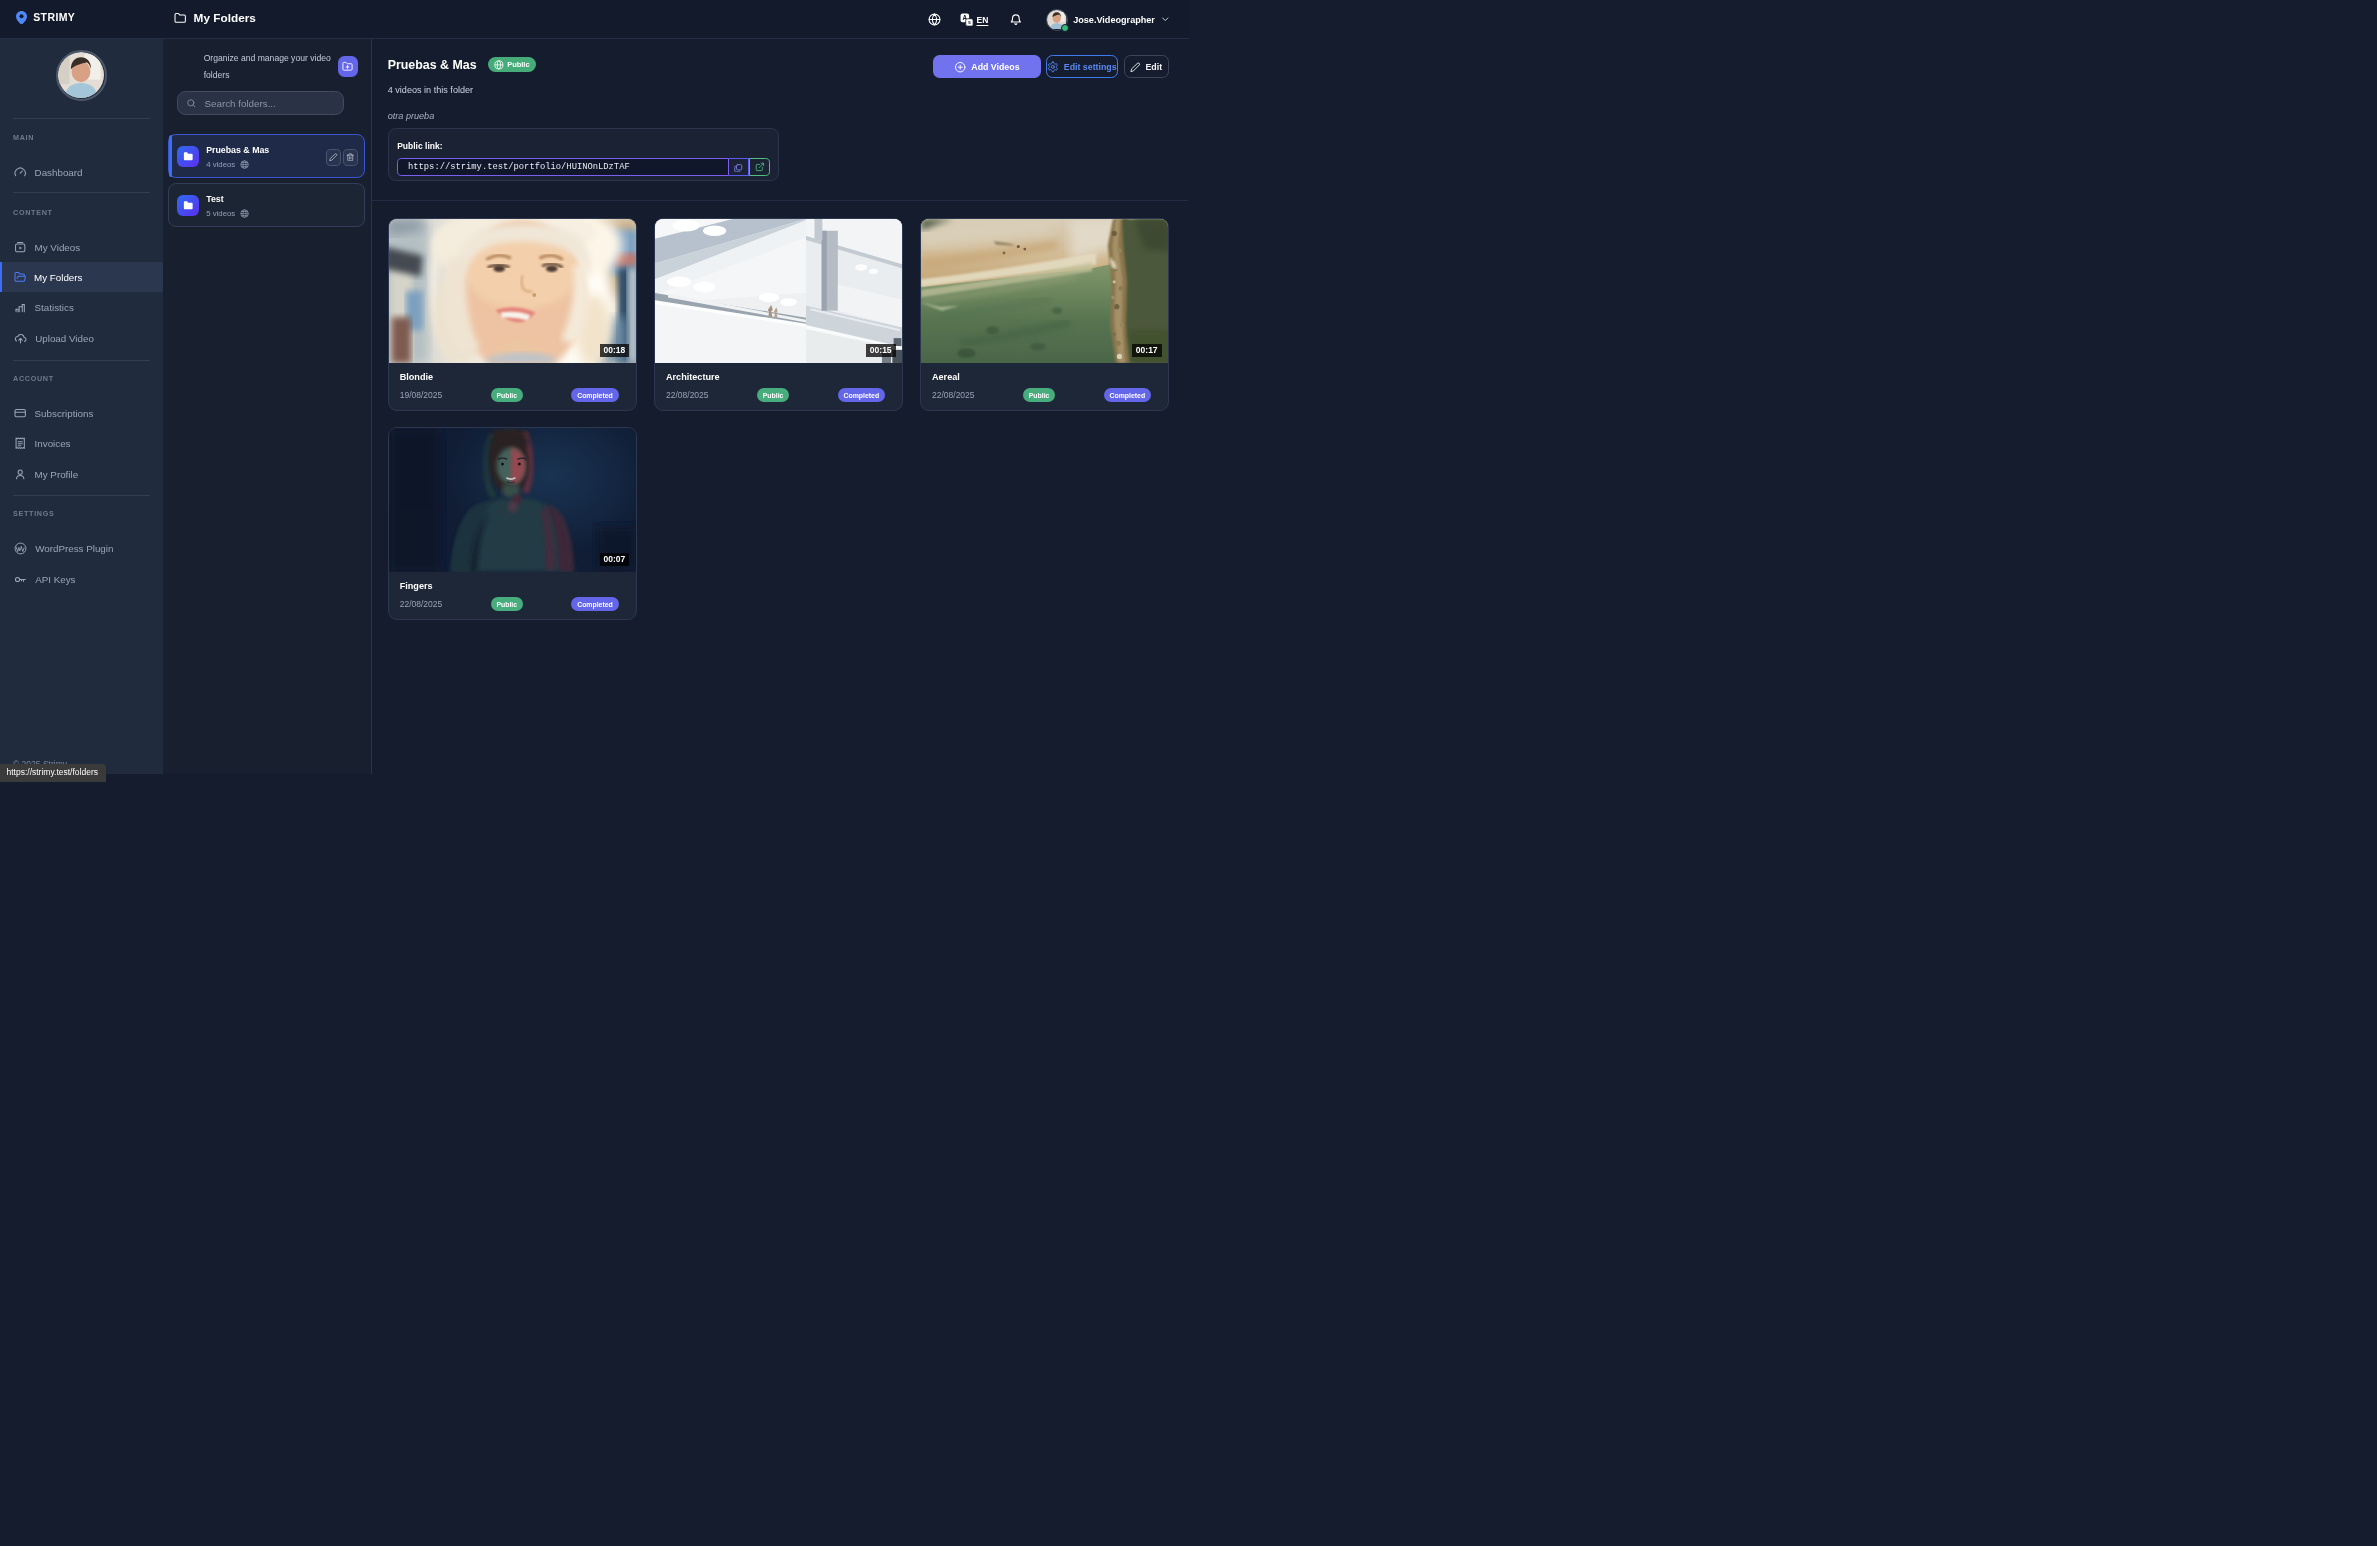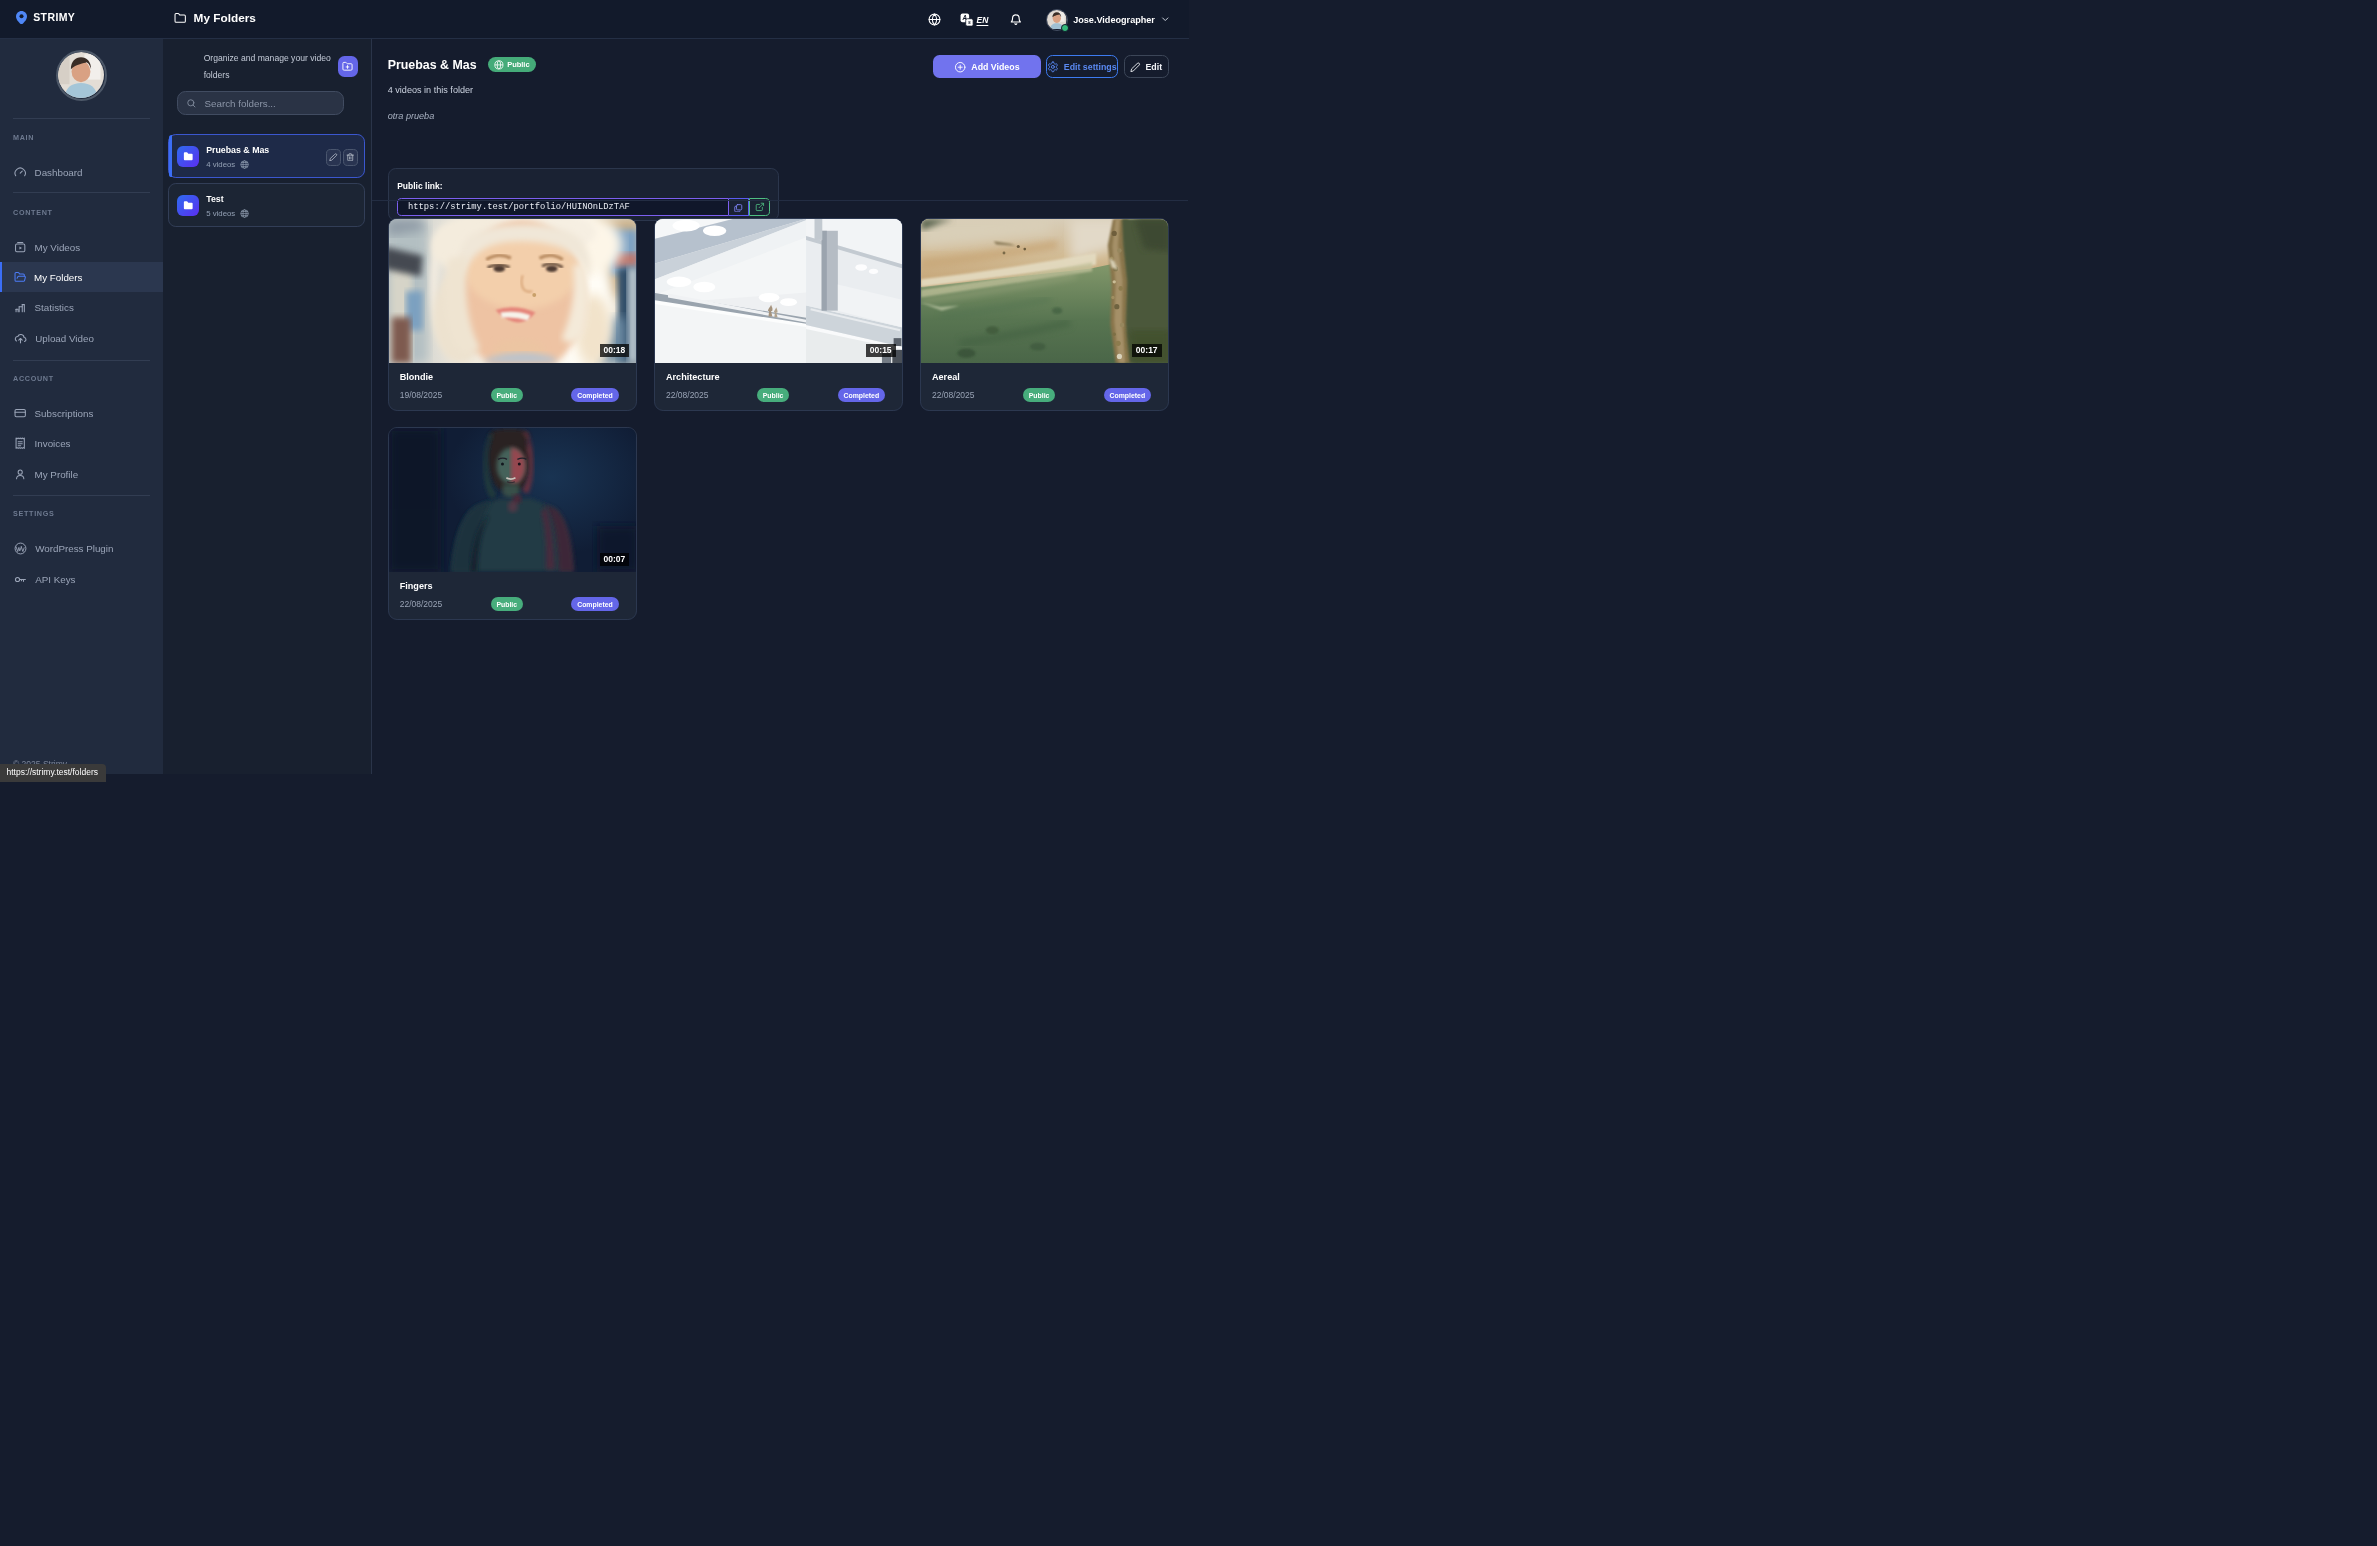--- a/index.html
+++ b/index.html
@@ -5,21 +5,21 @@
 *{margin:0;padding:0;box-sizing:border-box;}
 html,body{width:1189px;height:773px;overflow:hidden;background:#151c2d;font-family:"Liberation Sans",sans-serif;}
 svg{display:block;}
 
 .top{position:absolute;left:0;top:0;width:1189px;height:39px;background:#121a2b;border-bottom:0.7px solid #242f45;z-index:10;}
 .logo{position:absolute;left:15.7px;top:10.5px;display:flex;align-items:center;gap:6.5px;}
 .logo b{color:#fff;font-size:10.5px;font-weight:bold;letter-spacing:0.4px;}
 .pagetitle{position:absolute;left:174px;top:11px;display:flex;align-items:center;gap:7.2px;color:#fff;}
 .pagetitle b{font-size:11.8px;font-weight:bold;}
 .topright{position:absolute;right:19px;top:0;height:39px;display:flex;align-items:center;}
-.enwrap{display:flex;align-items:center;gap:3px;color:#fff;font-weight:bold;font-size:8.5px;margin:0 21px 0 19px;font-style:italic;}
+.enwrap{display:flex;align-items:center;gap:3px;color:#fff;font-weight:bold;font-size:8.5px;margin:0 21px 0 19px;}
 .enwrap u{text-underline-offset:2px;}
 .userwrap{display:flex;align-items:center;margin-left:23px;}
 .uname{color:#fff;font-weight:bold;font-size:9.1px;margin:0 4.6px 0 5.2px;}
 .avatar-sm{width:22px;height:22px;border-radius:50%;position:relative;border:1.3px solid #434d61;flex:none;}
 .avatar-sm .dot{position:absolute;right:-2px;bottom:-2px;width:7.8px;height:7.8px;border-radius:50%;background:#34b87a;border:1.3px solid #121a2b;}
 
 .side{position:absolute;left:0;top:39px;width:190px;height:735px;background:#212b3e;border-right:0.7px solid #2a3449;}
 .bigavatar{position:absolute;left:56px;top:11px;width:51px;height:51px;border-radius:50%;border:2.6px solid #4d5868;overflow:hidden;}
 .sdiv{position:absolute;left:13px;width:137px;border-top:0.7px solid #323d52;}
 .slabel{position:absolute;left:13px;color:#6e7a90;font-size:7.2px;font-weight:bold;letter-spacing:0.7px;}
@@ -38,21 +38,21 @@
 .fname{position:absolute;left:37px;top:9.8px;color:#fff;font-size:8.8px;font-weight:bold;}
 .fmeta{position:absolute;left:37px;top:25px;color:#93a0b4;font-size:7.8px;display:flex;align-items:center;gap:5.2px;}
 .fbtn{position:absolute;top:13.7px;width:15px;height:17px;border:0.7px solid #4a566e;border-radius:4.6px;background:rgba(255,255,255,.05);display:flex;align-items:center;justify-content:center;}
 
 .main{position:absolute;left:372px;top:39px;width:816px;height:735px;background:#151c2d;}
 .htitle{position:absolute;left:15.7px;top:18.3px;display:flex;align-items:center;gap:11px;}
 .htitle b{color:#fff;font-size:12.4px;font-weight:bold;}
 .pill{display:inline-flex;align-items:center;gap:3.3px;background:#45ab79;color:#fff;font-size:7.5px;font-weight:bold;border-radius:652px;padding:0 6.5px;height:15px;}
 .sub1{position:absolute;left:15.7px;top:46px;color:#cbd2df;font-size:9.1px;}
 .sub2{position:absolute;left:15.7px;top:72px;color:#a8b1c1;font-size:9.1px;font-style:italic;}
-.linkbox{position:absolute;left:15.7px;top:89px;width:391px;height:53px;background:#1a2233;border:0.7px solid #2b364c;border-radius:7.8px;margin-top:40px;}
+.linkbox{position:absolute;left:15.7px;top:89px;width:391px;height:53px;background:#1a2233;border:0.7px solid #2b364c;border-radius:7.8px;}
 .linkbox .lbl{position:absolute;left:8.5px;top:12.4px;color:#fff;font-size:8.5px;font-weight:bold;}
 .urlrow{position:absolute;left:8.5px;top:29px;height:22px;display:flex;}
 .urlinput{width:332px;height:18.3px;background:#10172a;border:1.3px solid #7c5ff0;border-radius:4.6px 0 0 4.6px;display:flex;align-items:center;padding-left:9.8px;color:#e8ebf2;font-family:"Liberation Mono",monospace;font-size:8.8px;}
 .cpybtn{width:20px;height:18.3px;border:1.3px solid #5b5bf1;border-left:none;display:flex;align-items:center;justify-content:center;background:#1a2233;}
 .extbtn{width:21px;height:18.3px;border:1.3px solid #4fbf82;border-radius:0 4.6px 4.6px 0;display:flex;align-items:center;justify-content:center;background:#1a2233;}
 .hbtns{position:absolute;right:19px;top:16.3px;display:flex;gap:5.9px;height:23px;}
 .btn{display:flex;align-items:center;gap:4.6px;height:23px;border-radius:6.5px;font-size:8.8px;font-weight:bold;}
 .btn.primary{background:#7173ee;color:#fff;padding:0 21px;}
 .btn.blue{border:1px solid #3d7bf0;color:#5a89f2;background:transparent;padding:0 0;}
 .btn.ghost{border:0.7px solid #3c4658;color:#f1f3f7;background:transparent;padding:0 5.9px;}

